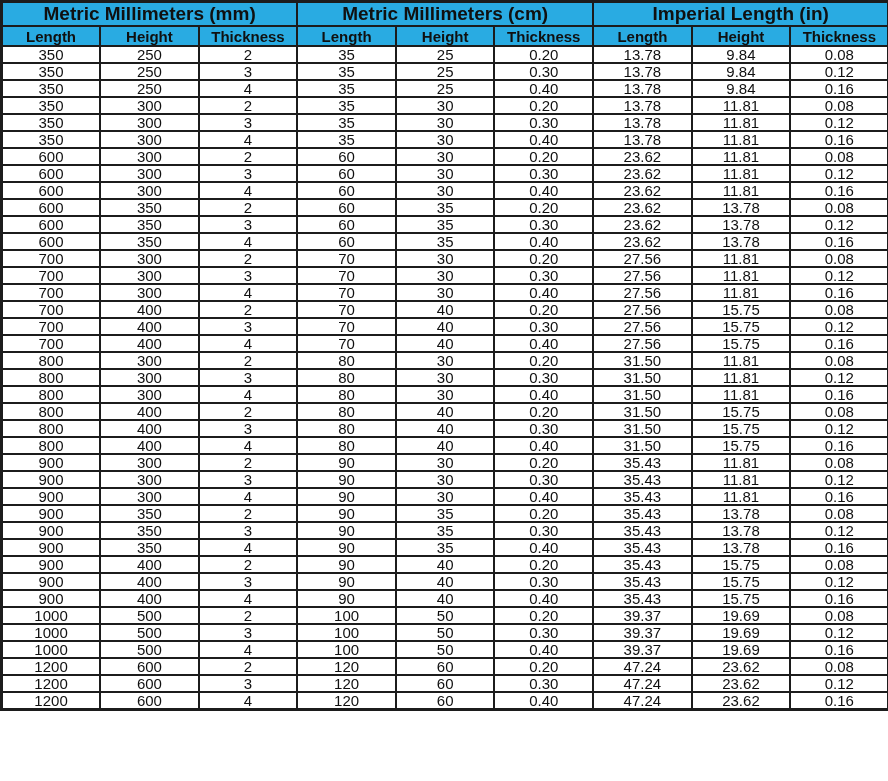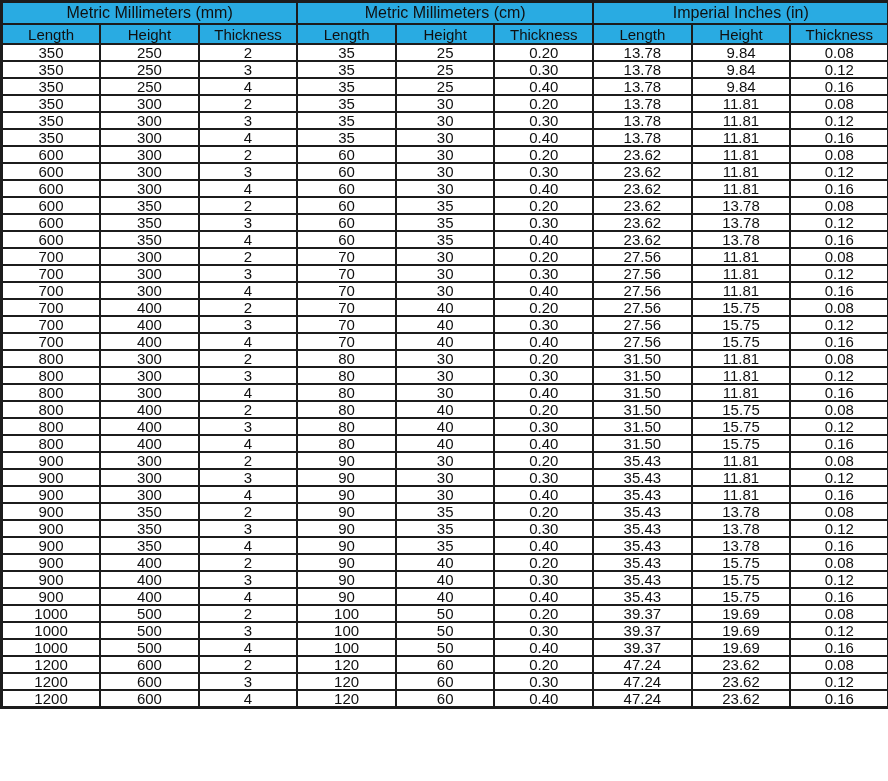--- a/index.html
+++ b/index.html
@@ -20,30 +20,30 @@
     border: 2px solid var(--grid);
     text-align: center;
     vertical-align: middle;
     padding: 0;
     overflow: hidden;
     white-space: nowrap;
     color: #101010;
   }
   th.group-title {
     background: var(--header-bg);
-    font-size: 16px;
-    font-weight: normal;
+    font-size: 19px;
+    font-weight: bold;
     color: #0b0b14;
     height: 20px;
     border-width: 2px 3px 2px 3px;
   }
   th.col-head {
     background: var(--header-bg);
     font-size: 15px;
-    font-weight: normal;
+    font-weight: bold;
     color: #14141e;
     height: 18px;
   }
   td.cell {
     background: #ffffff;
     font-size: 15px;
     height: 14.8px;
     line-height: 1;
   }
   .grp-end { border-right-width: 3px; }
@@ -60,21 +60,21 @@
       <col>
       <col>
       <col>
       <col>
       <col>
   </colgroup>
   <thead>
     <tr>
       <th class="group-title" colspan="3">Metric Millimeters (mm)</th>
       <th class="group-title" colspan="3">Metric Millimeters (cm)</th>
-      <th class="group-title" colspan="3">Imperial Inches (in)</th>
+      <th class="group-title" colspan="3">Imperial Length (in)</th>
     </tr>
     <tr>
       <th class="col-head">Length</th>
       <th class="col-head">Height</th>
       <th class="col-head grp-end">Thickness</th>
       <th class="col-head">Length</th>
       <th class="col-head">Height</th>
       <th class="col-head grp-end">Thickness</th>
       <th class="col-head">Length</th>
       <th class="col-head">Height</th>

